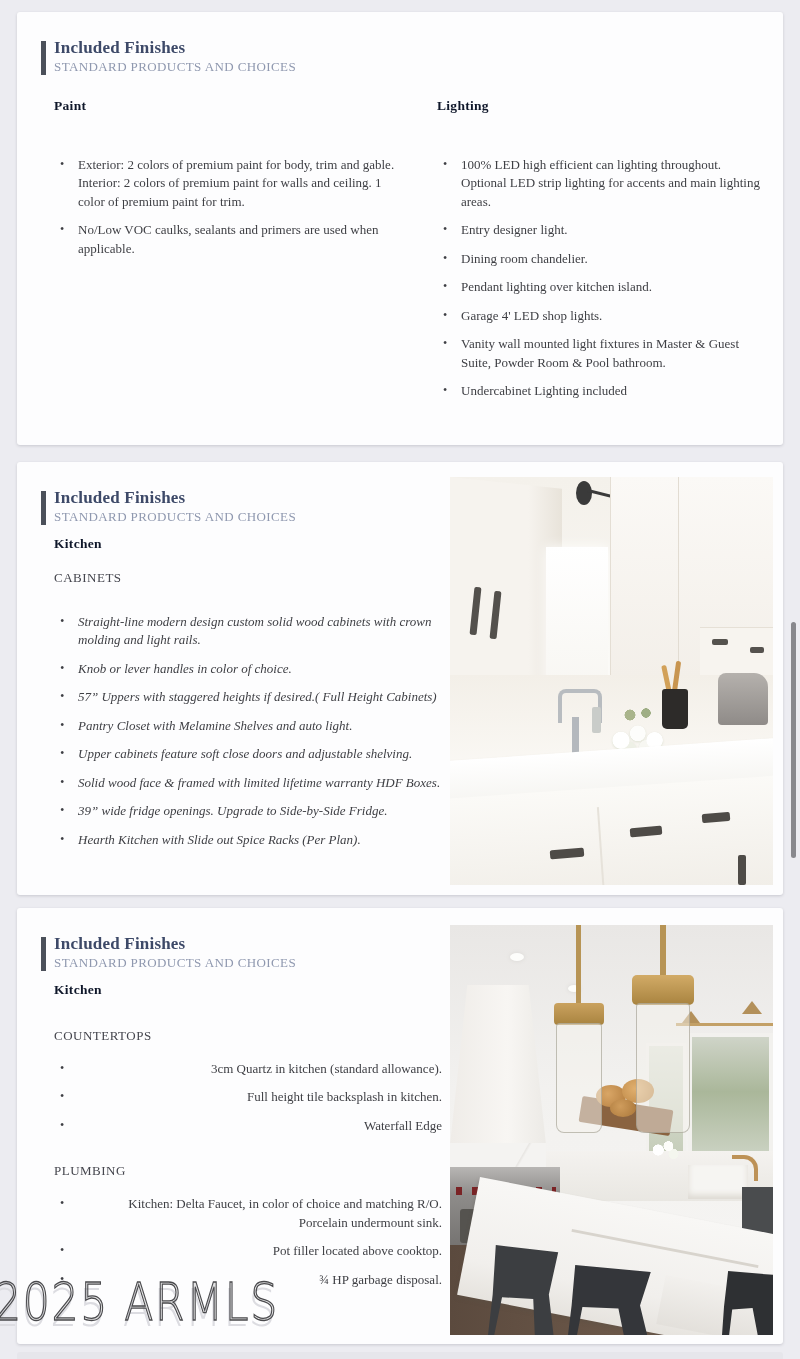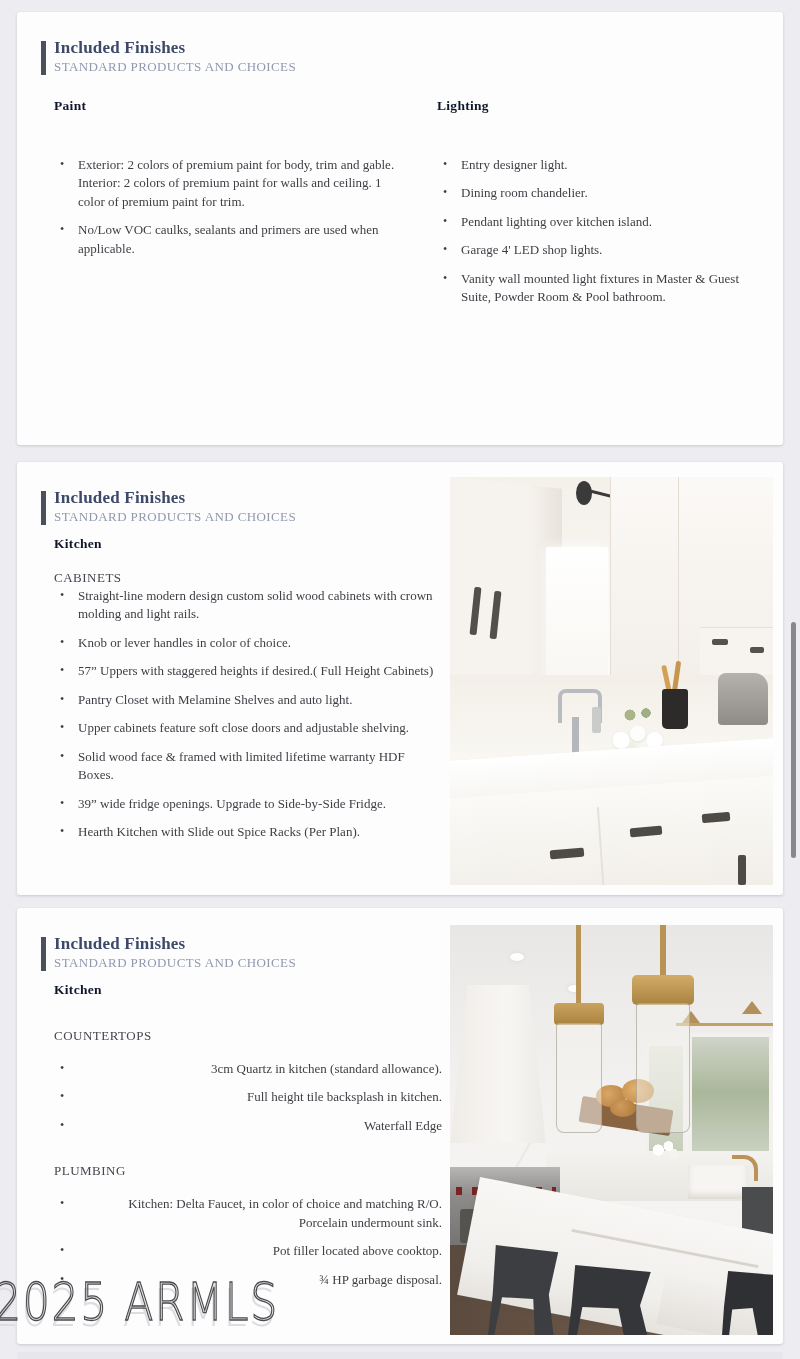--- a/index.html
+++ b/index.html
@@ -38,21 +38,21 @@
 
   
   .c1-col-left  { position:absolute; left:37px;  top:86px; width:355px; }
   .c1-col-right { position:absolute; left:420px; top:86px; width:330px; }
   .c1-col-left  ul, .c1-col-right ul { margin-top:42px; }
   .c1-col-right li { margin-bottom:11px; }
 
   
   .kitchen-heading { position:absolute; left:37px; top:74px; }
   .c2-section { position:absolute; left:37px; top:108px; width:388px; }
-  .c2-section ul { margin-top:1px; }
+  .c2-section ul { margin-top:27px;font-style:italic; }
   .c3-sections { position:absolute; left:37px; top:120px; width:388px; }
   .c3-sections .sec2 { margin-top:28px; }
   .c3-sections ul { margin-top:16px; }
   .c3-sections li { margin-bottom:14px;text-align:right; }
 
   
   .photo { position:absolute; overflow:hidden; background:#f3f0ea; }
   .photo-a { left:433px; top:15px; width:323px; height:408px; }
   .photo-b { left:433px; top:17px; width:323px; height:410px; }
   .photo div { position:absolute; }
@@ -149,25 +149,27 @@
   <div class="c1-col-left">
     <div class="col-heading">Paint</div>
     <ul class="bullets">
         <li>Exterior: 2 colors of premium paint for body, trim and gable. Interior: 2 colors of premium paint for walls and ceiling. 1 color of premium paint for trim.</li>
         <li>No/Low VOC caulks, sealants and primers are used when applicable.</li>
       </ul>
   </div>
   <div class="c1-col-right">
     <div class="col-heading">Lighting</div>
     <ul class="bullets">
+        <li>100% LED high efficient can lighting throughout. Optional LED strip lighting for accents and main lighting areas.</li>
         <li>Entry designer light.</li>
         <li>Dining room chandelier.</li>
         <li>Pendant lighting over kitchen island.</li>
         <li>Garage 4' LED shop lights.</li>
         <li>Vanity wall mounted light fixtures in Master &amp; Guest Suite, Powder Room &amp; Pool bathroom.</li>
+        <li>Undercabinet Lighting included</li>
       </ul>
   </div>
 </section>
 
 <section class="page-card card-2">
   <header class="card-header">
     <div class="accent-bar"></div>
     <div class="card-title">Included Finishes</div>
     <div class="card-subtitle">STANDARD PRODUCTS AND CHOICES</div>
   </header>

